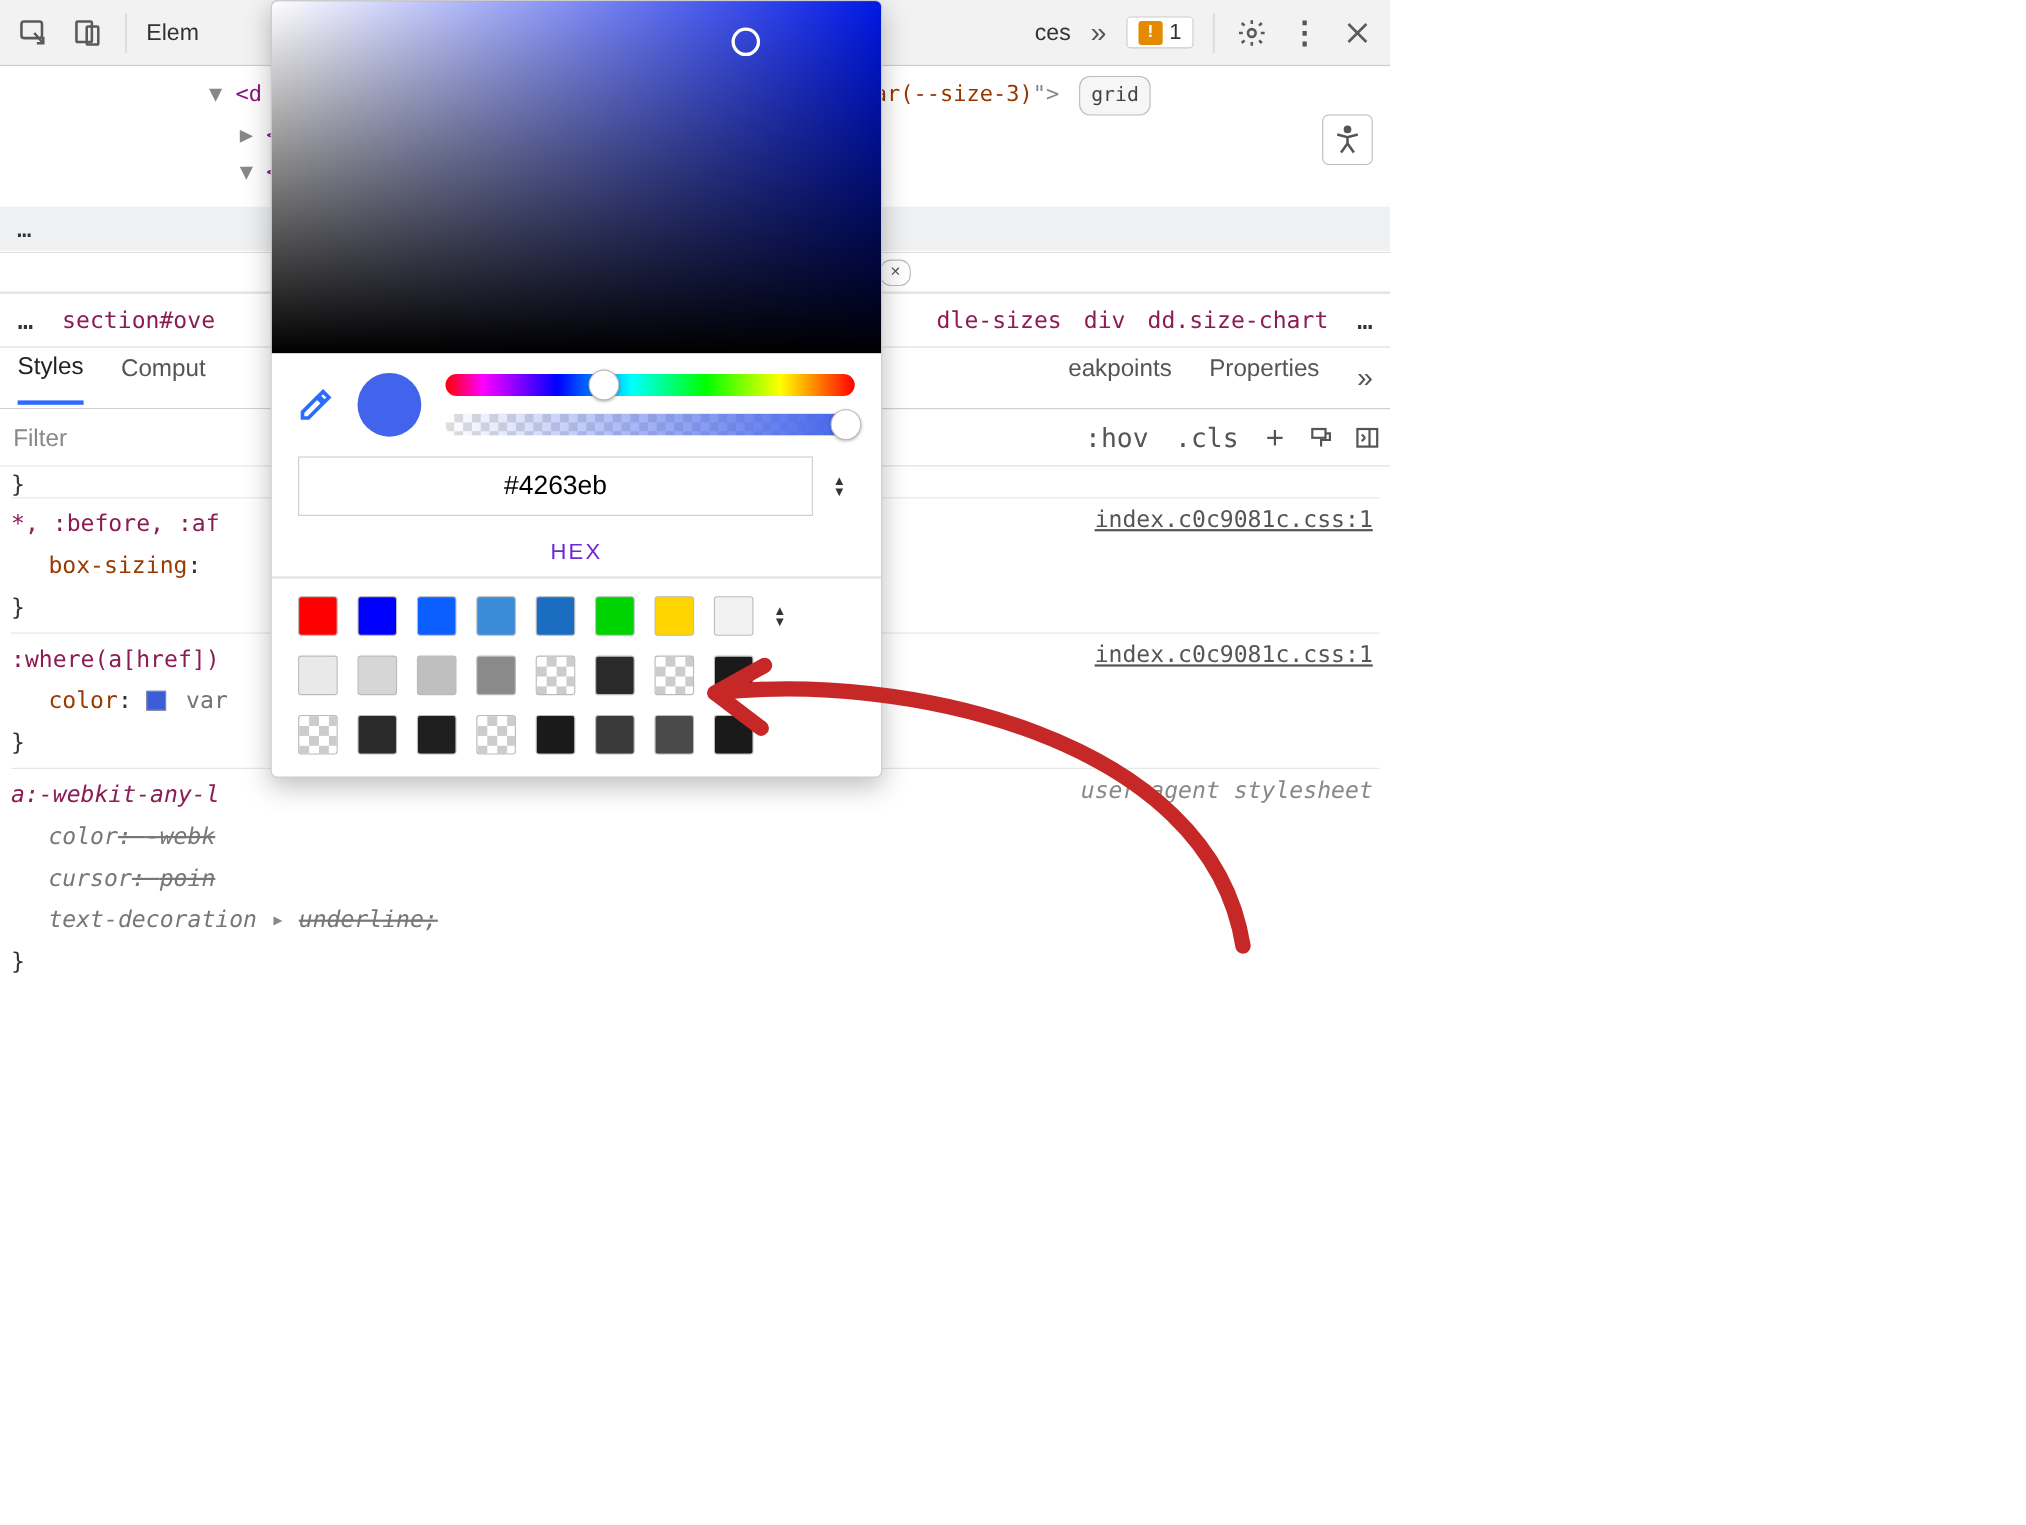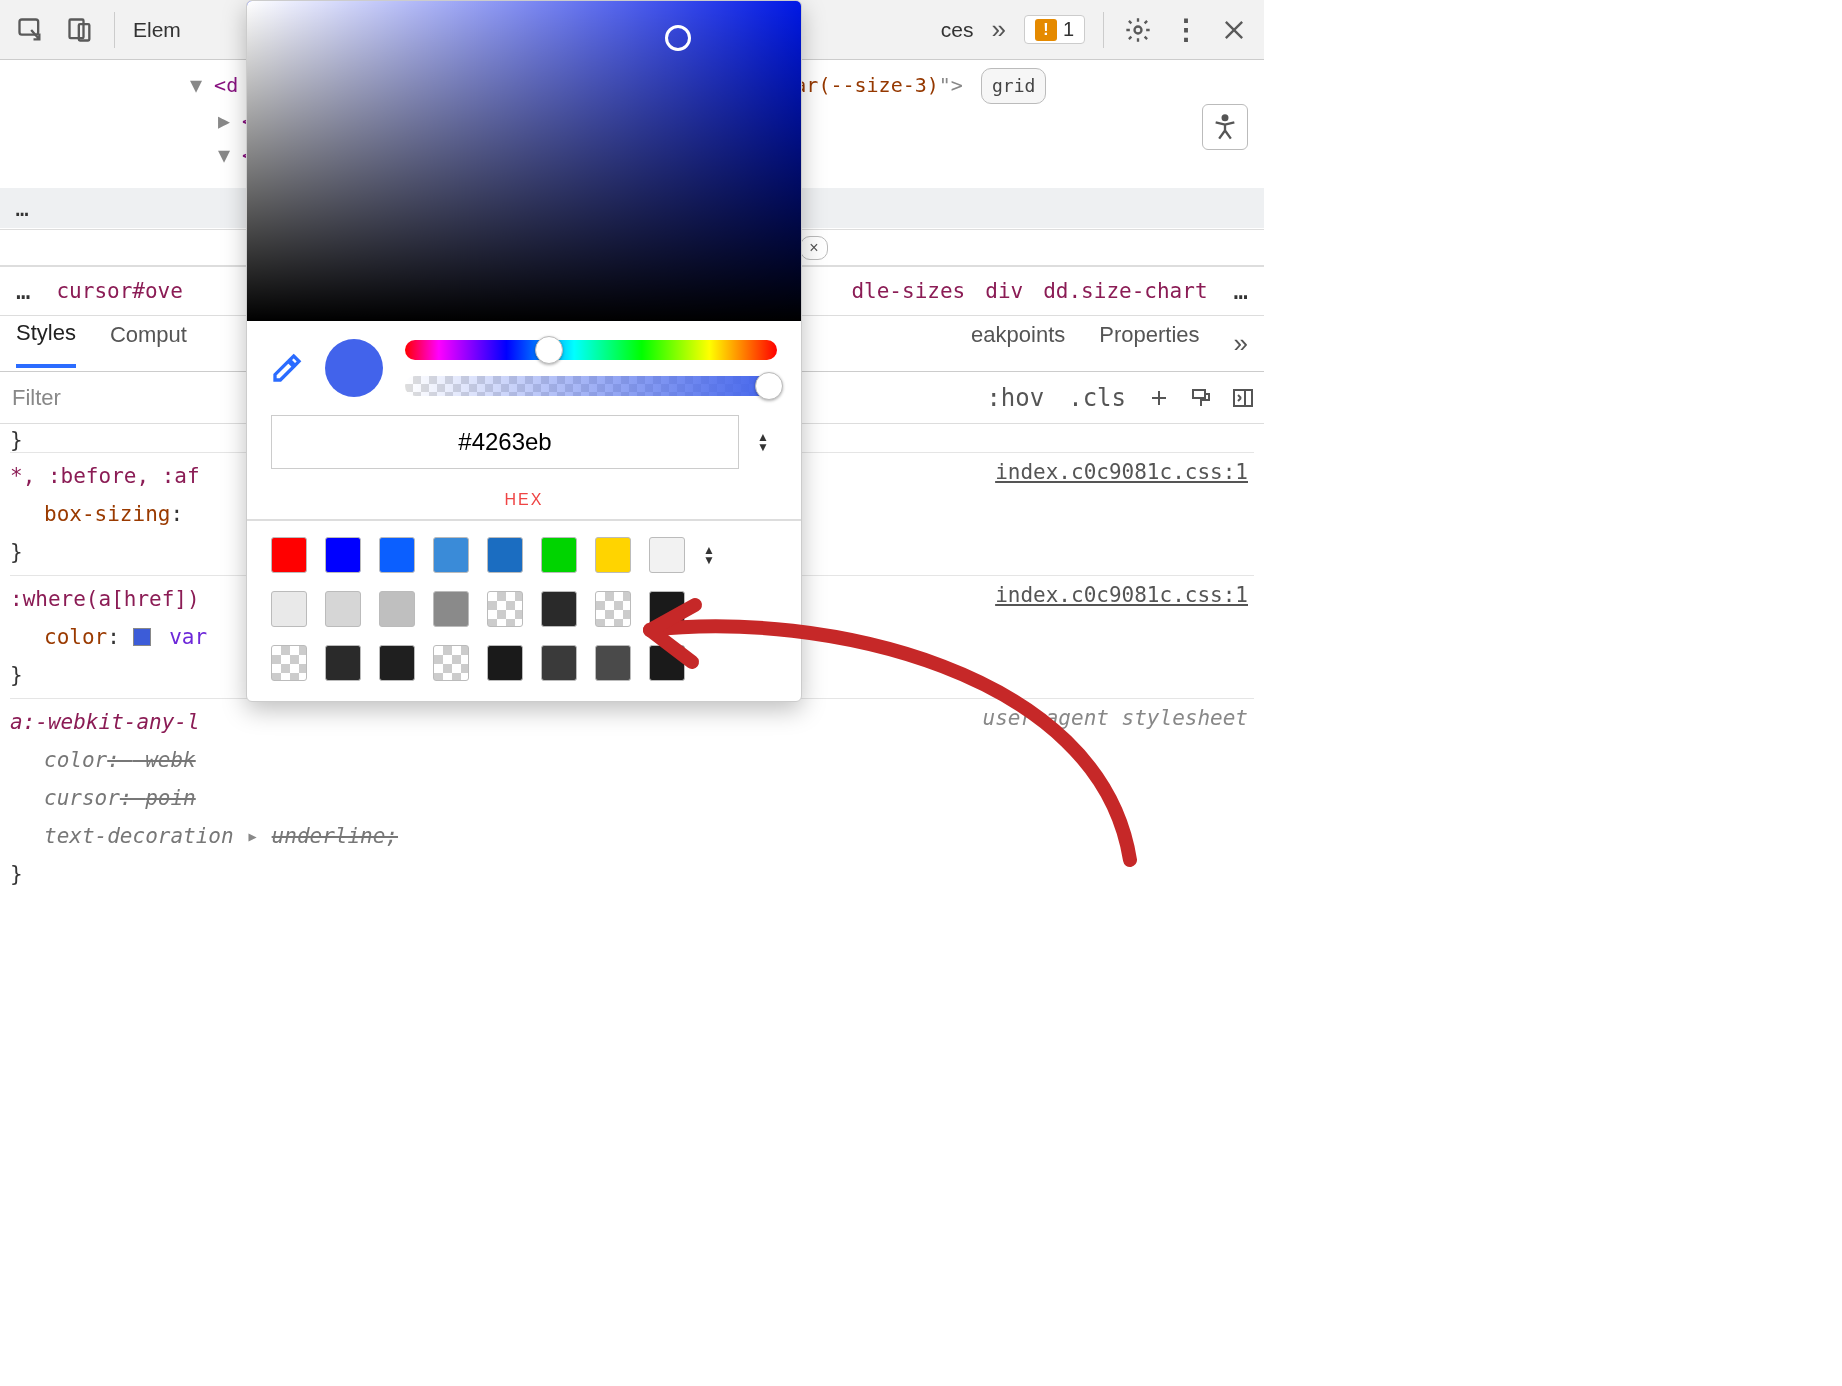--- a/index.html
+++ b/index.html
@@ -126,21 +126,21 @@
     font-size: 21px;
     line-height: 38px;
     padding: 4px 10px;
   }
   .rule { border-top: 1px solid #e5e5e5; padding: 4px 0; position:relative; }
   .rule:first-child { border-top:none; }
   .rule .source { position:absolute; right:6px; top:0; color:#555; text-decoration: underline; }
   .rule .source.plain { text-decoration:none; font-style:italic; color:#888; }
   .sel { color:#8b1c55; }
   .prop { color:#9a3a00; padding-left: 34px; display:inline-block; }
-  .val { color:#6d28d9; }
+  .val { color:#737373; }
   .strike { text-decoration: line-through; color:#777; }
   .strike .prop, .strike .val { color:#777; }
   .swatch-inline {
     display:inline-block; width:18px; height:18px; background:#3c5cd8;
     border:1px solid #888; vertical-align:-2px; margin-right:6px;
   }
   .arrow-tab { color:#888; }
 
   
   .picker {
@@ -201,21 +201,21 @@
   }
   .hex-inner { display:flex; align-items:center; width:100%; gap:18px; }
   .hex-input {
     flex:1; height:54px; border:1px solid #ccc; font-size:24px;
     text-align:center; font-family: inherit;
   }
   .spin {
     width:20px; display:flex; flex-direction:column; gap:0; color:#333;
     font-size:12px; line-height:10px;
   }
-  .hex-label { color:#ef4444; font-size:16px; letter-spacing:2px; padding-top:6px; }
+  .hex-label { color:#6d28d9; font-size:20px; letter-spacing:2px; padding-top:6px; }
 
   .divider { height:1px; background:#ddd; }
 
   .contrast-row {
     display:flex; align-items:center; padding: 16px 24px; font-size:22px; gap:12px;
   }
   .ratio-val { color:#333; }
   .check { color:#0a8a2a; font-size:22px; }
 
   .swatch-grid {
@@ -305,21 +305,21 @@
     </div>
   </div>
 </div>
 
 <div style="position:relative;height:36px;border-bottom:1px solid #ddd;">
   <div style="position:absolute;left:800px;top:6px;border:1px solid #bbb;border-radius:10px;width:28px;height:24px;display:flex;align-items:center;justify-content:center;font-size:16px;color:#555;">×</div>
 </div>
 
 <div class="crumb-bar">
   <span class="crumb-ell">…</span>
-  <span class="crumb">cursor#ove</span>
+  <span class="crumb">section#ove</span>
   <span class="spacer"></span>
   <span class="crumb">dle-sizes</span>
   <span class="crumb">div</span>
   <span class="crumb">dd.size-chart</span>
   <span class="crumb-ell">…</span>
 </div>
 
 <div class="subtabs">
   <div class="subtab active">Styles</div>
   <div class="subtab">Comput</div>

